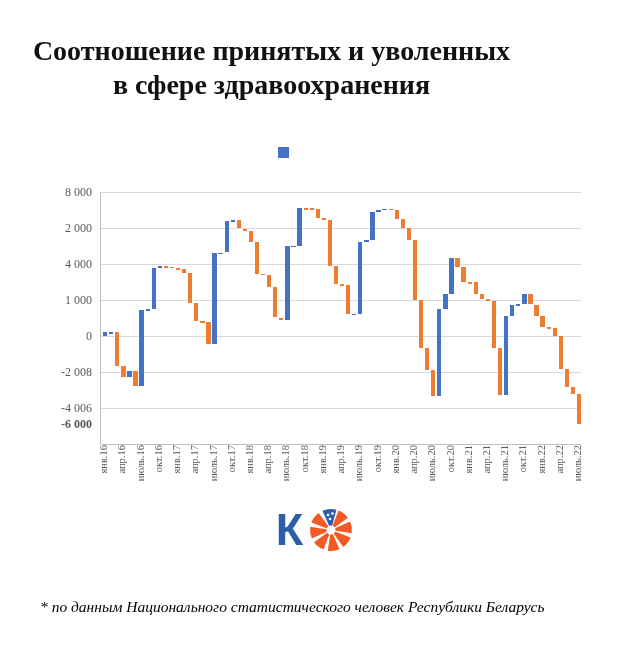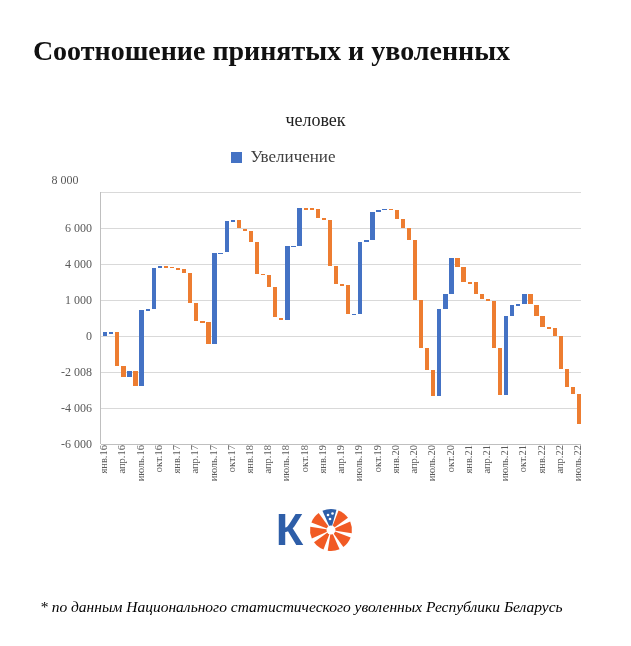--- a/index.html
+++ b/index.html
@@ -38,40 +38,39 @@
   .footnote{position:absolute;left:40px;top:598px;width:580px;font-style:italic;
             font-size:15.5px;color:#000;}
 </style>
 </head>
 <body>
 
 <div id="page">
 
   <div class="title">
     <div>Соотношение принятых и уволенных</div>
+    <div>в сфере здравоохранения</div>
   </div>
 
-  <div class="subtitle">человек</div>
 
   <div class="legend">
     <div class="legend-item">
       <span class="swatch inc"></span>
-      <span>Увеличение</span>
     </div>
   </div>
 
   <div id="yticks">
-      <div class="ytick" style="top: 173px; text-align: center;">8 000</div>
-      <div class="ytick" style="top: 221px;">6 000</div>
+      <div class="ytick" style="top: 185px;">8 000</div>
+      <div class="ytick" style="top: 221px;">2 000</div>
       <div class="ytick" style="top: 257px;">4 000</div>
       <div class="ytick" style="top: 293px;">1 000</div>
       <div class="ytick" style="top: 329px;">0</div>
       <div class="ytick" style="top: 365px;">-2 008</div>
       <div class="ytick" style="top: 401px;">-4 006</div>
-      <div class="ytick" style="top: 437px;">-6 000</div>
+      <div class="ytick" style="top: 417px; font-weight: bold;">-6 000</div>
     </div>
   <div id="plot">
       <div class="gridline" style="top: 0px;"></div>
       <div class="gridline" style="top: 36px;"></div>
       <div class="gridline" style="top: 72px;"></div>
       <div class="gridline" style="top: 108px;"></div>
       <div class="gridline" style="top: 144px;"></div>
       <div class="gridline" style="top: 180px;"></div>
       <div class="gridline" style="top: 216px;"></div>
       <div class="gridline axisline" style="top: 252px;"></div>
@@ -198,15 +197,15 @@
         <path d="M24 24 L4.82 32.54 A21 21 0 0 1 3.26 20.72 Z" fill="#F15A24"></path>
         <path d="M24 24 L4.39 16.47 A21 21 0 0 1 11.66 7.01 Z" fill="#F15A24"></path>
         <circle cx="24" cy="24" r="4.5" fill="#ffffff"></circle>
         <circle cx="21" cy="9" r="1.3" fill="#ffffff"></circle>
         <circle cx="25.5" cy="7.5" r="1.3" fill="#ffffff"></circle>
         <circle cx="23" cy="13" r="1.3" fill="#ffffff"></circle>
       </svg>
     </div>
   </div>
 
-  <div class="footnote">* по данным Национального статистического уволенных Республики Беларусь</div>
+  <div class="footnote">* по данным Национального статистического человек Республики Беларусь</div>
 
 </div>
 
 </body></html>

